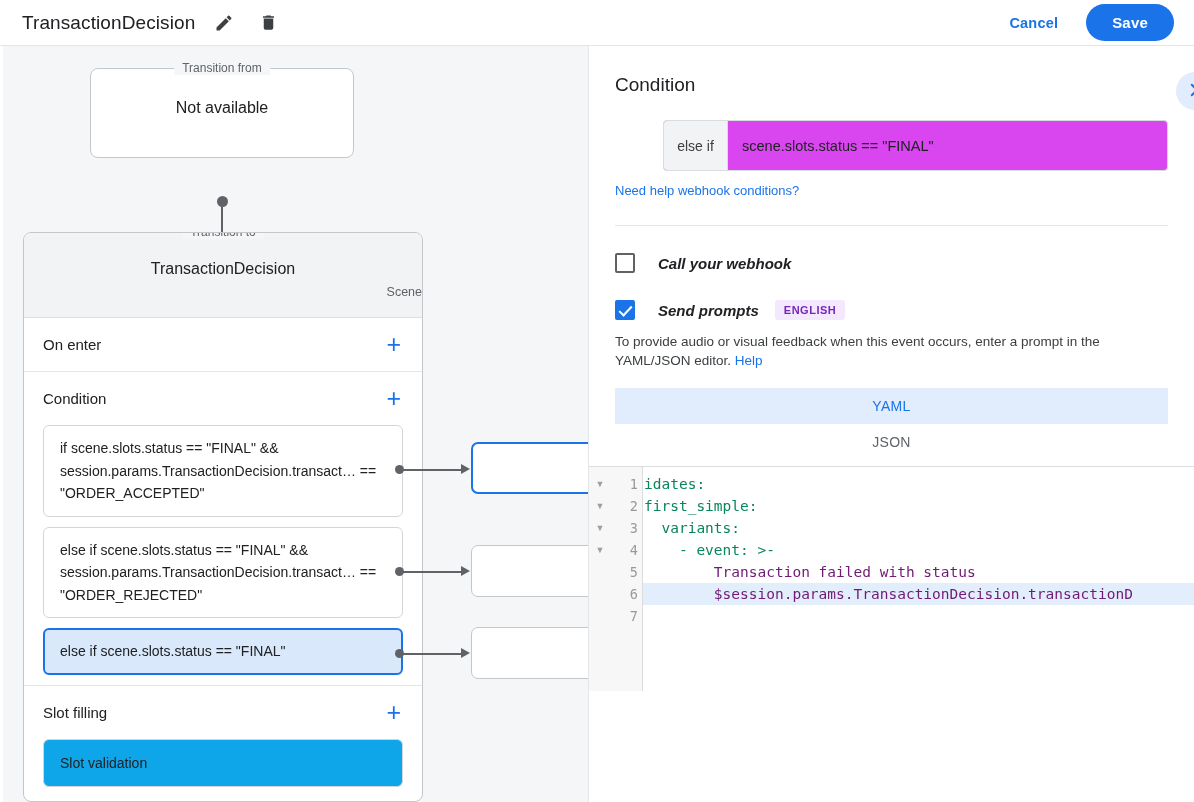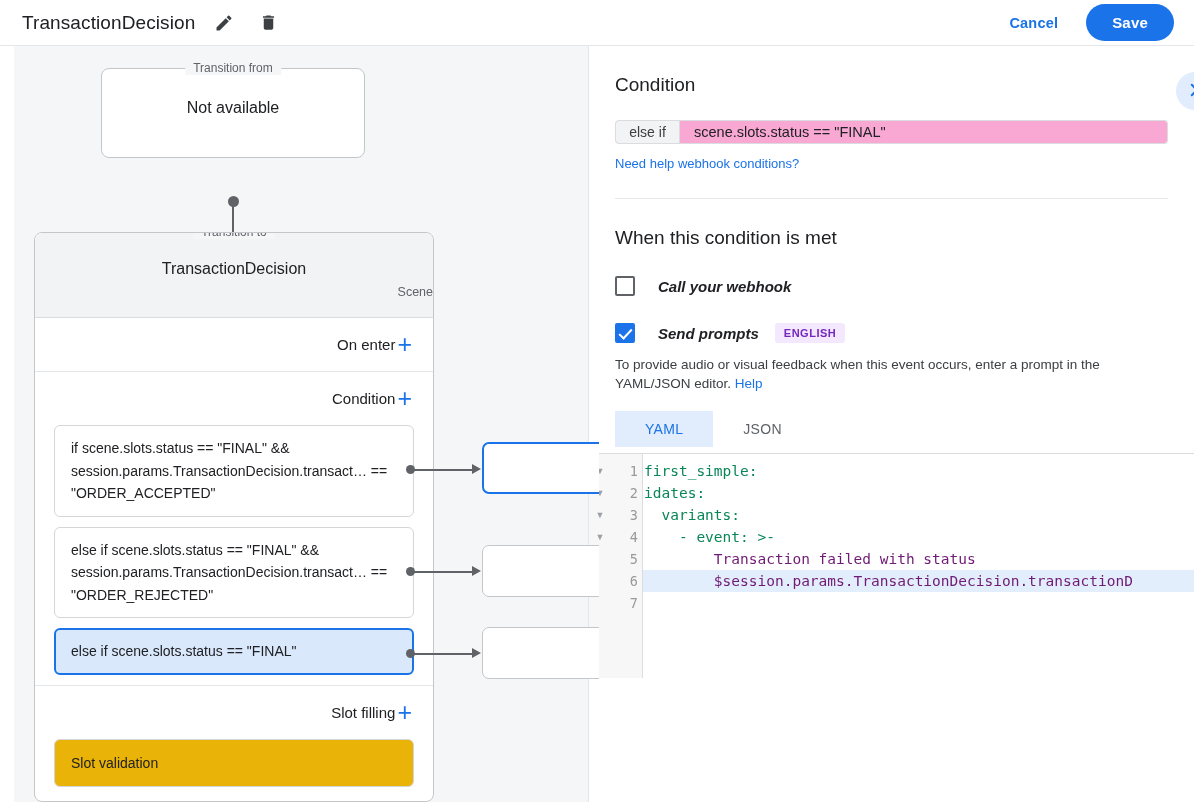--- a/index.html
+++ b/index.html
@@ -35,21 +35,21 @@
   .save-btn {
     margin-left: 14px; margin-right: 20px;
     background: #1a73e8; color: #fff; border: none; cursor: pointer;
     font-size: 15px; font-weight: 600; letter-spacing: .2px;
     font-family: "Liberation Sans", sans-serif;
     border-radius: 20px; padding: 10px 26px;
   }
 
   
   .canvas {
-    position: absolute; left: 14px; top: 46px;
+    position: absolute; left: 3px; top: 46px;
     width: 585px; height: 756px;
     background: #f5f6f8; overflow: hidden;
   }
   .canvas-left-edge {
     position: absolute; left: 0; top: 46px; width: 3px; height: 756px;
     background: #ffffff;
   }
 
   
   .fs {
@@ -104,38 +104,38 @@
     font-size: 16px; color: #202124;
   }
   .scene-sub {
     text-align: right; padding-top: 7px; font-size: 12.5px; color: #5f6368;
   }
   .sect {
     border-bottom: 1px solid #e4e7ea; padding: 0 19px;
   }
   .sect:last-child { border-bottom: none; }
   .sect-head {
-    height: 53px; display: flex; align-items: center; justify-content: flex-end;
+    height: 53px; display: flex; align-items: center; justify-content: space-between;
   }
   .sect-title { font-size: 15px; color: #202124; }
   .plus-btn {
     background: none; border: none; cursor: pointer; color: #1a73e8;
     font-size: 25px; line-height: 1; font-weight: 300; padding: 0 2px;
     font-family: "Liberation Sans", sans-serif;
   }
   .cond-item {
     border: 1px solid #d3d6d9; border-radius: 6px; background: #ffffff;
     padding: 11px 16px; margin-bottom: 10px;
     font-size: 14px; color: #202124; line-height: 22.5px;
   }
   .cond-item.selected {
     border: 2px solid #1a73e8; background: #d9e8fb; padding: 10px 15px;
   }
   .slot-item {
-    border: 1px solid #d3d6d9; border-radius: 6px; background: #eab308;
+    border: 1px solid #d3d6d9; border-radius: 6px; background: #0ea5e9;
     padding: 15px 16px; margin-bottom: 10px; font-size: 14px; color: #202124;
   }
 
   
   .conn-dot {
     position: absolute; width: 9px; height: 9px; border-radius: 50%;
     background: #5f6368; z-index: 3;
   }
   .conn-line {
     position: absolute; height: 1.6px; background: #5f6368; z-index: 2;
@@ -163,21 +163,21 @@
   .chev-btn {
     position: absolute; right: -22px; top: 26px;
     width: 40px; height: 38px; border: none; cursor: pointer;
     background: #e1ecfd; border-radius: 19px 0 0 19px;
     display: flex; align-items: center; justify-content: center;
     padding-right: 4px;
   }
   .cond-field {
     margin-top: 24px; display: flex;
     border: 1px solid #dadce0; border-radius: 4px; overflow: hidden;
-    height: 24px; background: #f9a8d4;
+    height: 51px; background: #d946ef; margin-left: 48px;
   }
   .cond-prefix {
     width: 64px; background: #f1f3f4; border-right: 1px solid #dadce0;
     display: flex; align-items: center; justify-content: center;
     font-size: 14px; color: #3c4043;
   }
   .cond-input {
     flex: 1; border: none; outline: none; padding: 0 14px;
     font-size: 14.5px; color: #202124;
     font-family: "Liberation Sans", sans-serif; background: transparent;
@@ -210,21 +210,21 @@
     margin-left: 16px; background: #f3e8fd; color: #7627bb;
     font-size: 11px; font-weight: bold; letter-spacing: .5px;
     padding: 4px 9px; border-radius: 3px;
   }
   .helper-text {
     margin-top: 12px; font-size: 13.5px; color: #3c4043; line-height: 19px;
     max-width: 560px;
   }
   .helper-text a { color: #1a73e8; text-decoration: none; cursor: pointer; }
 
-  .tabs { display: flex; margin-top: 18px; }
+  .tabs { display: flex; margin-top: 18px; flex-direction: column; }
   .tab {
     padding: 10px 30px; font-size: 14px; cursor: pointer;
     color: #5f6368; background: transparent; border: none;
     font-family: "Liberation Sans", sans-serif; letter-spacing: .3px;
   }
   .tab.active { color: #1a73e8; background: #e1ecfd; font-weight: 500; }
 
   .editor {
     margin-top: 6px; border-top: 1px solid #dadce0;
     height: 225px; display: flex; background: #ffffff; overflow: hidden;
@@ -364,21 +364,20 @@
       <div class="cond-field">
         <div class="cond-prefix">else if</div>
         <input class="cond-input" type="text" value="scene.slots.status == &quot;FINAL&quot;" style="">
       </div>
 
       <a class="help-link">Need help webhook conditions?</a>
       <div class="divider"></div>
     </div>
 
     <div class="panel-sec">
-      <div class="met-title">When this condition is met</div>
 
       <div class="check-row">
         <div class="cbox"></div>
         <span class="check-label">Call your webhook</span>
       </div>
 
       <div class="check-row">
         <div class="cbox checked"></div>
         <span class="check-label">Send prompts</span>
         <span class="lang-badge">ENGLISH</span>
@@ -410,22 +409,22 @@
         <div class="gnum">1</div>
         <div class="gnum">2</div>
         <div class="gnum">3</div>
         <div class="gnum">4</div>
         <div class="gnum">5</div>
         <div class="gnum">6</div>
         <div class="gnum">7</div>
       </div>
 
       <div class="code">
+        <div class="cline"><span class="tok-key">idates</span><span class="tok-key">:</span></div>
         <div class="cline"><span class="tok-key">first_simple</span><span class="tok-key">:</span></div>
-        <div class="cline"><span class="tok-key">idates</span><span class="tok-key">:</span></div>
         <div class="cline"><span class="tok-plain">  </span><span class="tok-key">variants</span><span class="tok-key">:</span></div>
         <div class="cline"><span class="tok-key">    - </span><span class="tok-key">event</span><span class="tok-key">: &gt;-</span></div>
         <div class="cline"><span class="tok-plain">        </span><span class="tok-plain">Transaction failed with status</span></div>
         <div class="cline hl"><span class="tok-plain">        </span><span class="tok-plain">$session.params.TransactionDecision.transactionD</span></div>
         <div class="cline"><span class="tok-plain"></span></div>
       </div>
     </div>
 
   </div>
 </div>

